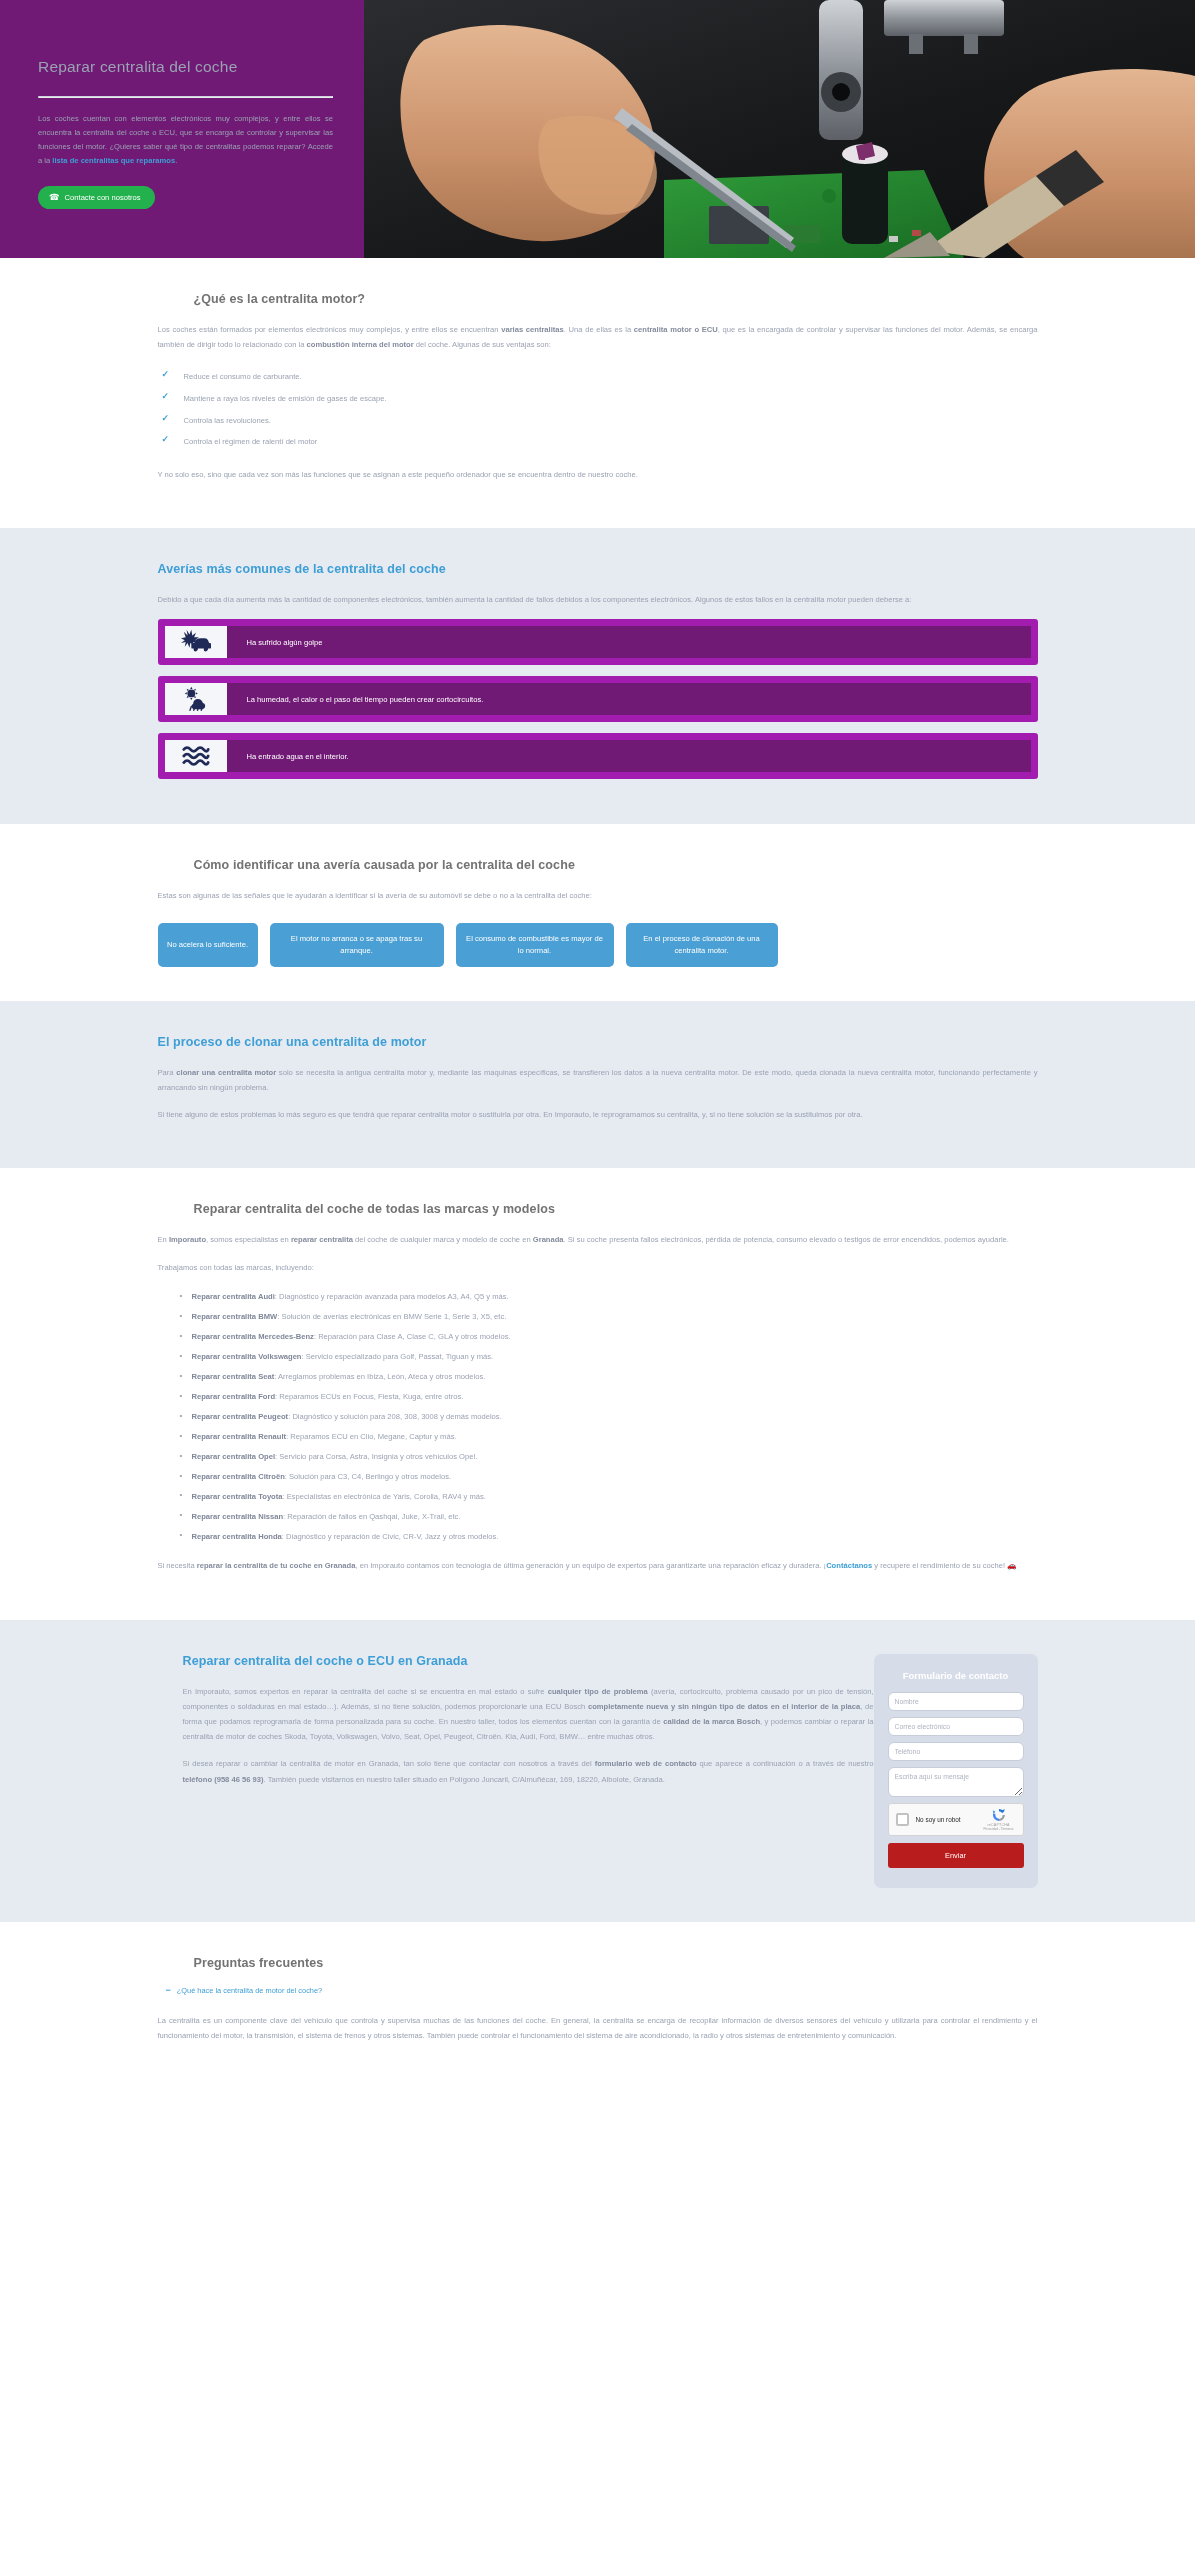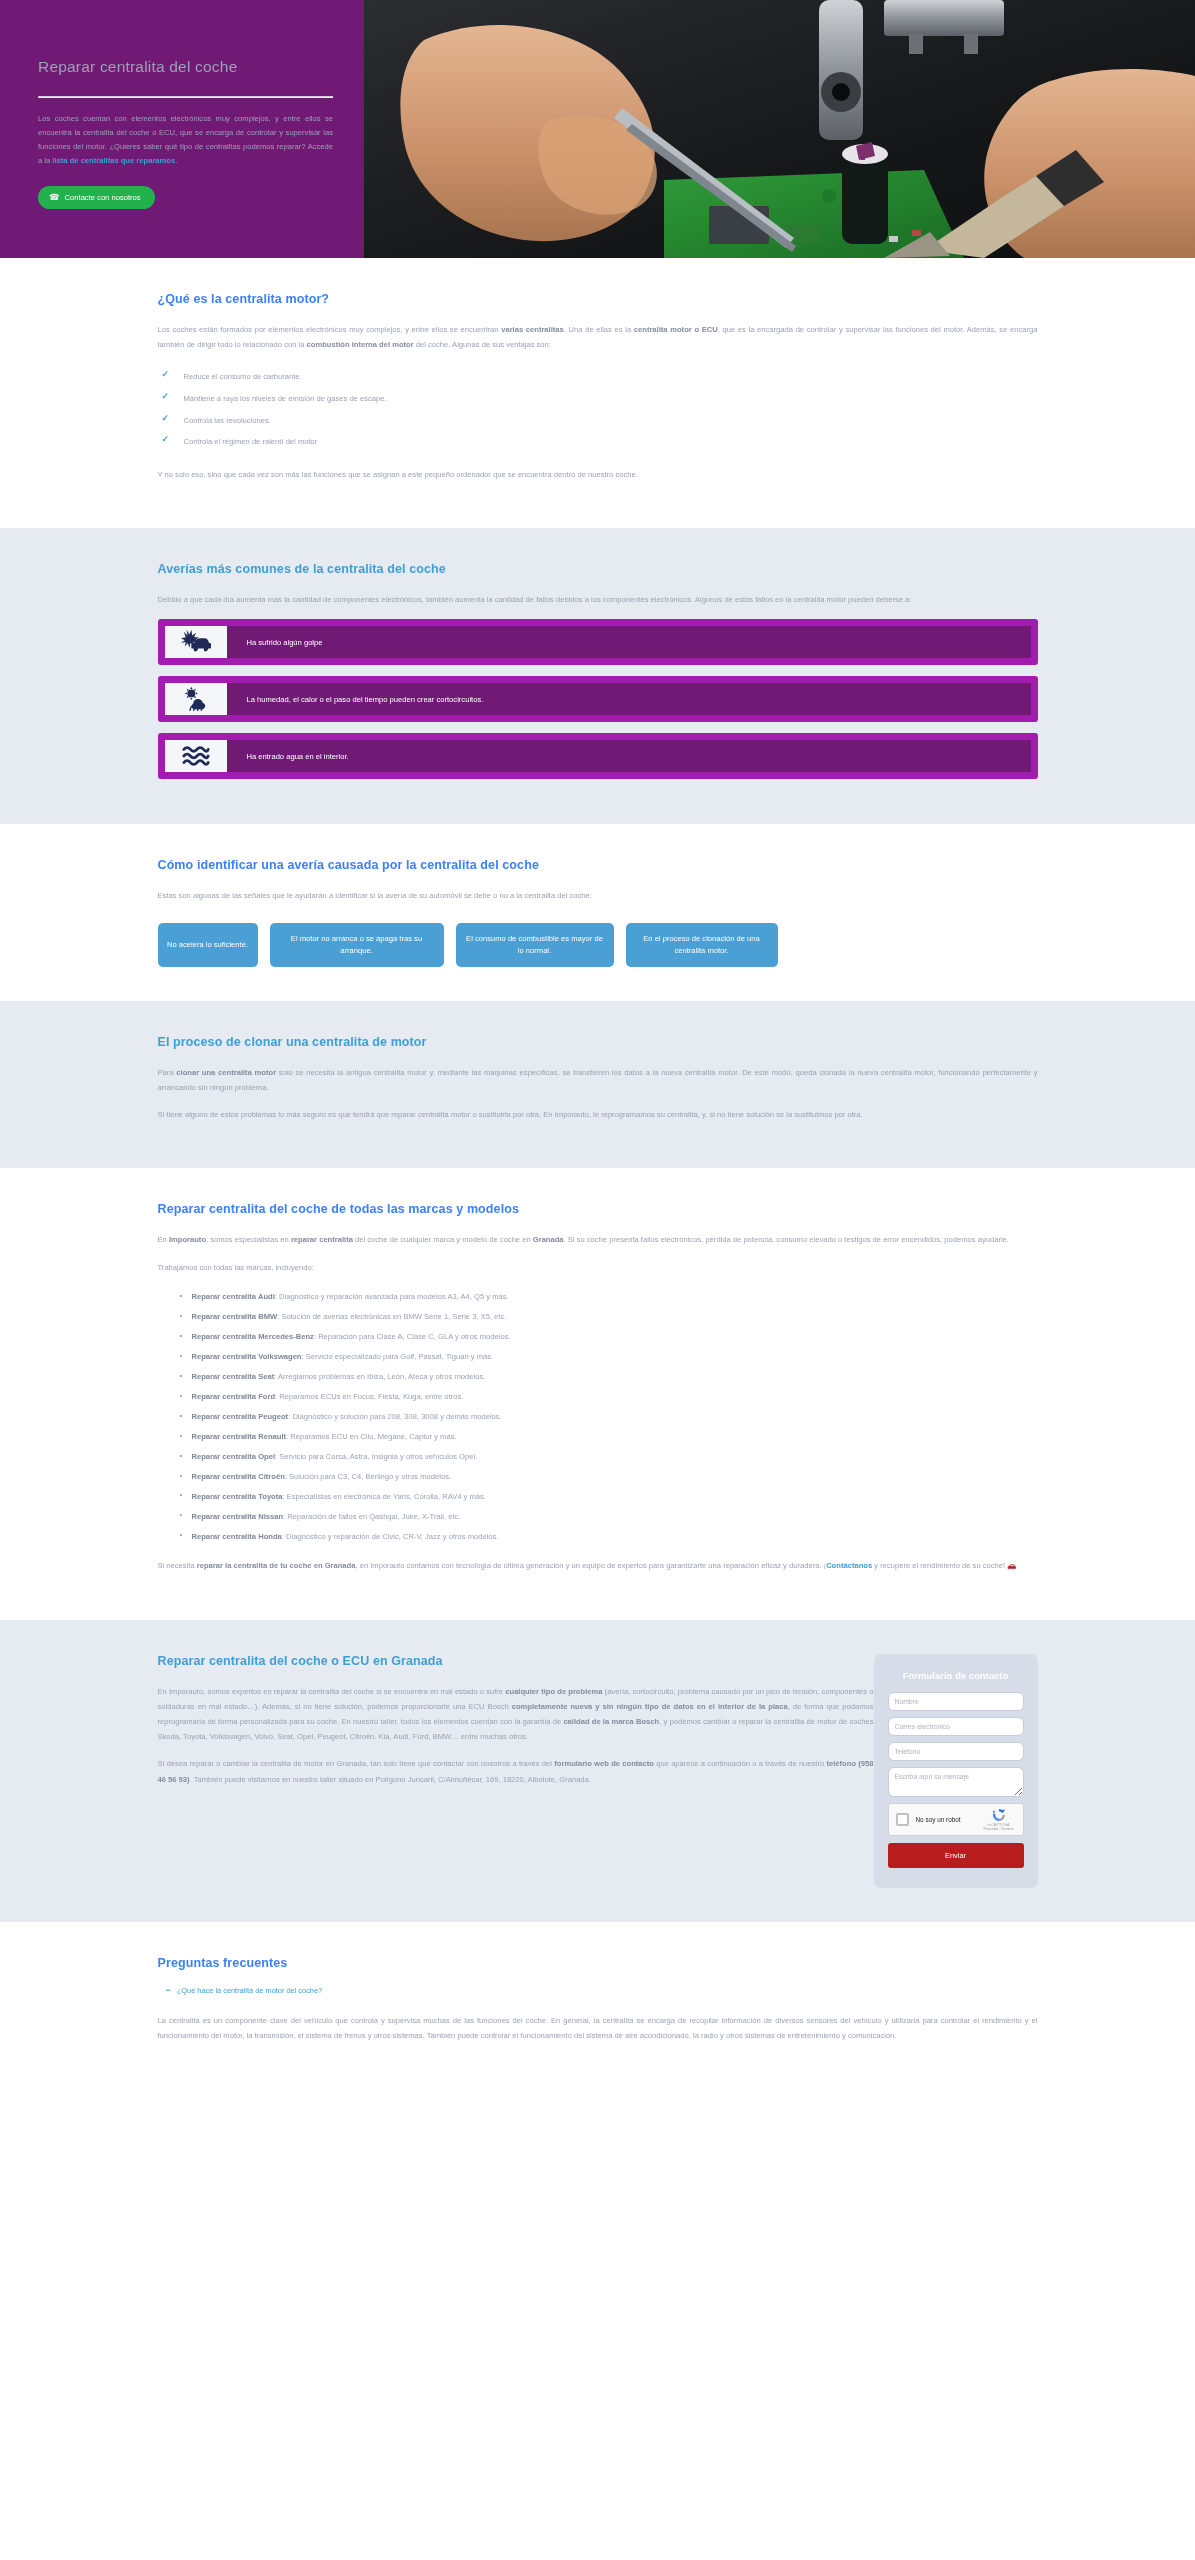--- a/index.html
+++ b/index.html
@@ -78,21 +78,21 @@
   .section.alt { background: #e6eaf1; }
   .section.white { background: #ffffff; }
   .wrap { width: 880px; margin: 0 auto; }
 
   h2.sec-title {
     font-size: 12.5px;
     font-weight: bold;
     margin-bottom: 16px;
     letter-spacing: .1px;
   }
-  h2.grey { color: #3b82f6; }
+  h2.grey { color: #737373; margin-left: 36px; }
   h2.blue { color: #3d9fd6; }
 
   p.body {
     font-size: 7.6px;
     line-height: 2.0;
     color: #9aa2b3;
     text-align: justify;
     margin-bottom: 12px;
   }
   p.body b, p.body strong { color: #848c9e; font-weight: bold; }
@@ -173,21 +173,21 @@
     position: relative;
   }
   ul.brands li::before {
     content: "\2022";
     position: absolute; left: 0; top: 5px;
     color: #9aa2b3; font-size: 8px;
   }
   ul.brands li b { color: #7f8798; font-weight: bold; }
 
   
-  .split { display: flex; align-items: flex-start; }
+  .split { display: flex; align-items: flex-start; margin-left: 25px; }
   .split-left { flex: 1 1 auto; }
   .split-right { flex: 0 0 164px; }
 
   .form-card {
     background: #d7dde8;
     border-radius: 7px;
     padding: 16px 14px 20px 14px;
   }
   .form-title {
     color: #ffffff;

